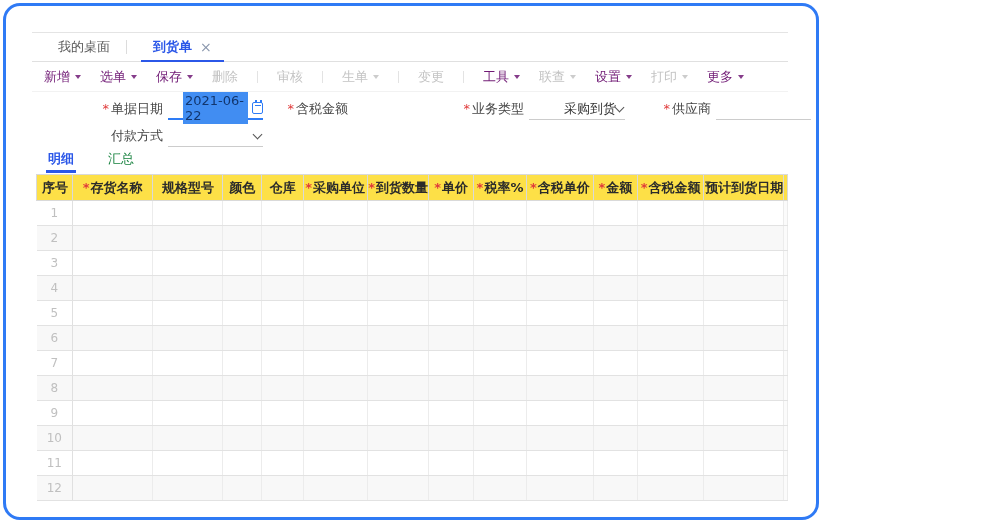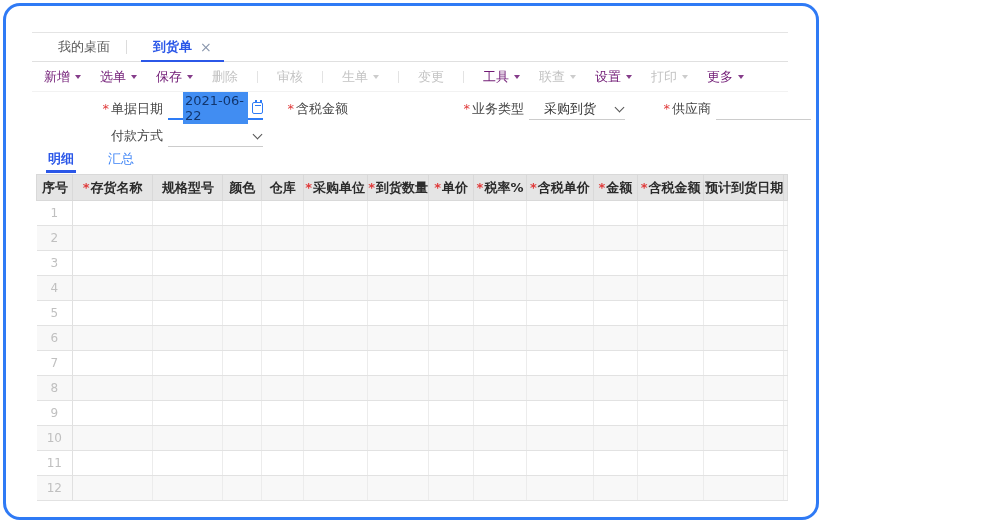--- a/index.html
+++ b/index.html
@@ -31,42 +31,42 @@
            margin-left:5px; opacity:.85; }
   .tsep { width:1px; height:12px; background:#e3e3e3; margin-right:19px; }
 
   
   .form-area { position:relative; height:56px; font-size:13px; }
   .fgroup { position:absolute; display:flex; align-items:center; height:22px; }
   .flabel { display:inline-block; text-align:right; color:#454545; white-space:nowrap; }
   .star { color:#e03b3b; margin-right:2px; }
   .hstar { color:#e03b3b; margin-right:1px; }
   .fval { display:inline-flex; align-items:center; margin-left:5px; border-bottom:1px solid #ccc;
-          height:22px; color:#333; justify-content:space-between;padding-left:15px; }
+          height:22px; color:#333; justify-content:flex-end;padding-left:15px; }
   .date-box { border-bottom:2px solid #2e7cf6; }
   .sel-text { background:#418df2; color:#12366e; padding:1px 2px; font-size:13px; }
   .cal { width:13px; height:12px; border:1.5px solid #2e7cf6; border-radius:2px;
          position:relative; display:inline-block; margin-left:4px; }
   .cal::before { content:""; position:absolute; left:1.5px; right:1.5px; top:2px;
                  border-top:1.3px solid #2e7cf6; }
   .cal::after { content:""; position:absolute; width:1.8px; height:3px; background:#2e7cf6;
                 top:-3px; left:2px; box-shadow:5px 0 0 #2e7cf6; }
   .chev { width:7px; height:7px; border-right:1.5px solid #555; border-bottom:1.5px solid #555;
           transform:rotate(45deg); display:inline-block; margin:0 2px 3px 0; }
 
   
   .dtabs { height:26px; display:flex; align-items:center; padding-left:14px; font-size:13px; }
-  .dtab { margin-right:30px; padding:0 2px 5px 2px; color:#3b82f6; position:relative; cursor:pointer; }
+  .dtab { margin-right:30px; padding:0 2px 5px 2px; color:#15803d; position:relative; cursor:pointer; }
   .dtab.active { color:#2b57e8; font-weight:bold; }
   .dtab.active::after { content:""; position:absolute; left:0; right:0; bottom:0;
                         height:2.5px; background:#2b57e8; }
 
   
   .grid { border-collapse:collapse; table-layout:fixed; margin-left:4px; }
-  .grid th { background:#e5e5e5; border:1px solid #d9d9d9; height:26px; font-size:13px;
+  .grid th { background:#fde047; border:1px solid #d9d9d9; height:26px; font-size:13px;
              color:#2b2b2b; font-weight:bold; text-align:center; white-space:nowrap; overflow:hidden; }
   .grid td { border-right:1px solid #ececec; border-bottom:1px solid #e2e2e2; height:25px; }
   .grid td.rownum { color:#c0c0c0; text-align:center; font-size:12px;
                     border-right:1px solid #e0e0e0; }
   .grid tr:nth-child(even) td { background:#f8f8f8; }
   .grid th.scrollstrip { border-left:1px solid #d9d9d9; }
   .grid td.scrollstrip { background:#fbfbfb !important; border-left:1px solid #ececec; }
 </style>
 </head>
 <body>

